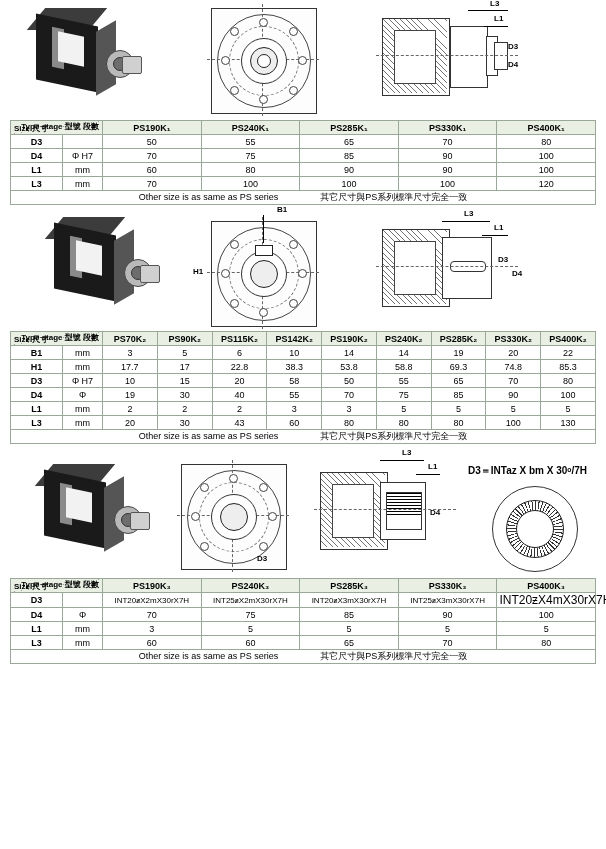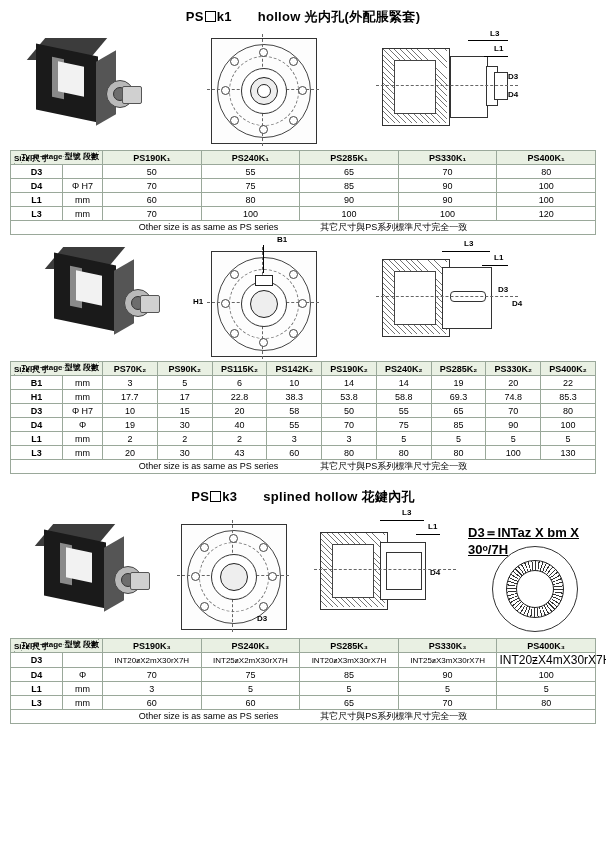--- a/index.html
+++ b/index.html
@@ -157,30 +157,27 @@
   td.rowlbl{text-align:center;font-weight:bold;}
   td.unit{text-align:center;}
   .note td{
     text-align:left;
     padding-left:4px;
     font-size:9px;
     background:#fff;
   }
   .note .cn{margin-left:42px;}
   .spacer{height:6px;}
-  .annot{position:absolute;font-size:13px;font-weight:bold;text-decoration:underline;}
+  .annot{position:absolute;font-size:10px;font-weight:bold;}
 </style>
 </head>
 <body>
 
 <div class="section">
 
-  <div class="sec-title">
-    <span>PS</span><span class="sq"></span><span>k1</span><span class="gap"></span><span>hollow</span>&nbsp;<span>光内孔(外配脹緊套)</span>
-  </div>
 
   <div class="figrow">
 
     <div class="fig" style="left:22px;top:4px;">
       <div class="iso">
         <div class="top"></div>
           <div class="body"></div>
           <div class="side"></div>
         <div class="slot2"></div>
           <div class="slot"></div>
@@ -480,23 +477,20 @@
         </td>
       </tr>
     </tbody>
   </table>
 </div>
 
 <div class="spacer"></div>
 
 <div class="section">
 
-  <div class="sec-title">
-    <span>PS</span><span class="sq"></span><span>k3</span><span class="gap"></span><span>splined hollow</span>&nbsp;<span>花鍵內孔</span>
-  </div>
 
   <div class="figrow" style="height:128px;">
 
     <div class="fig" style="left:30px;top:10px;">
       <div class="iso">
         <div class="top"></div>
           <div class="body"></div>
           <div class="side"></div>
         <div class="slot2"></div>
           <div class="slot"></div>

